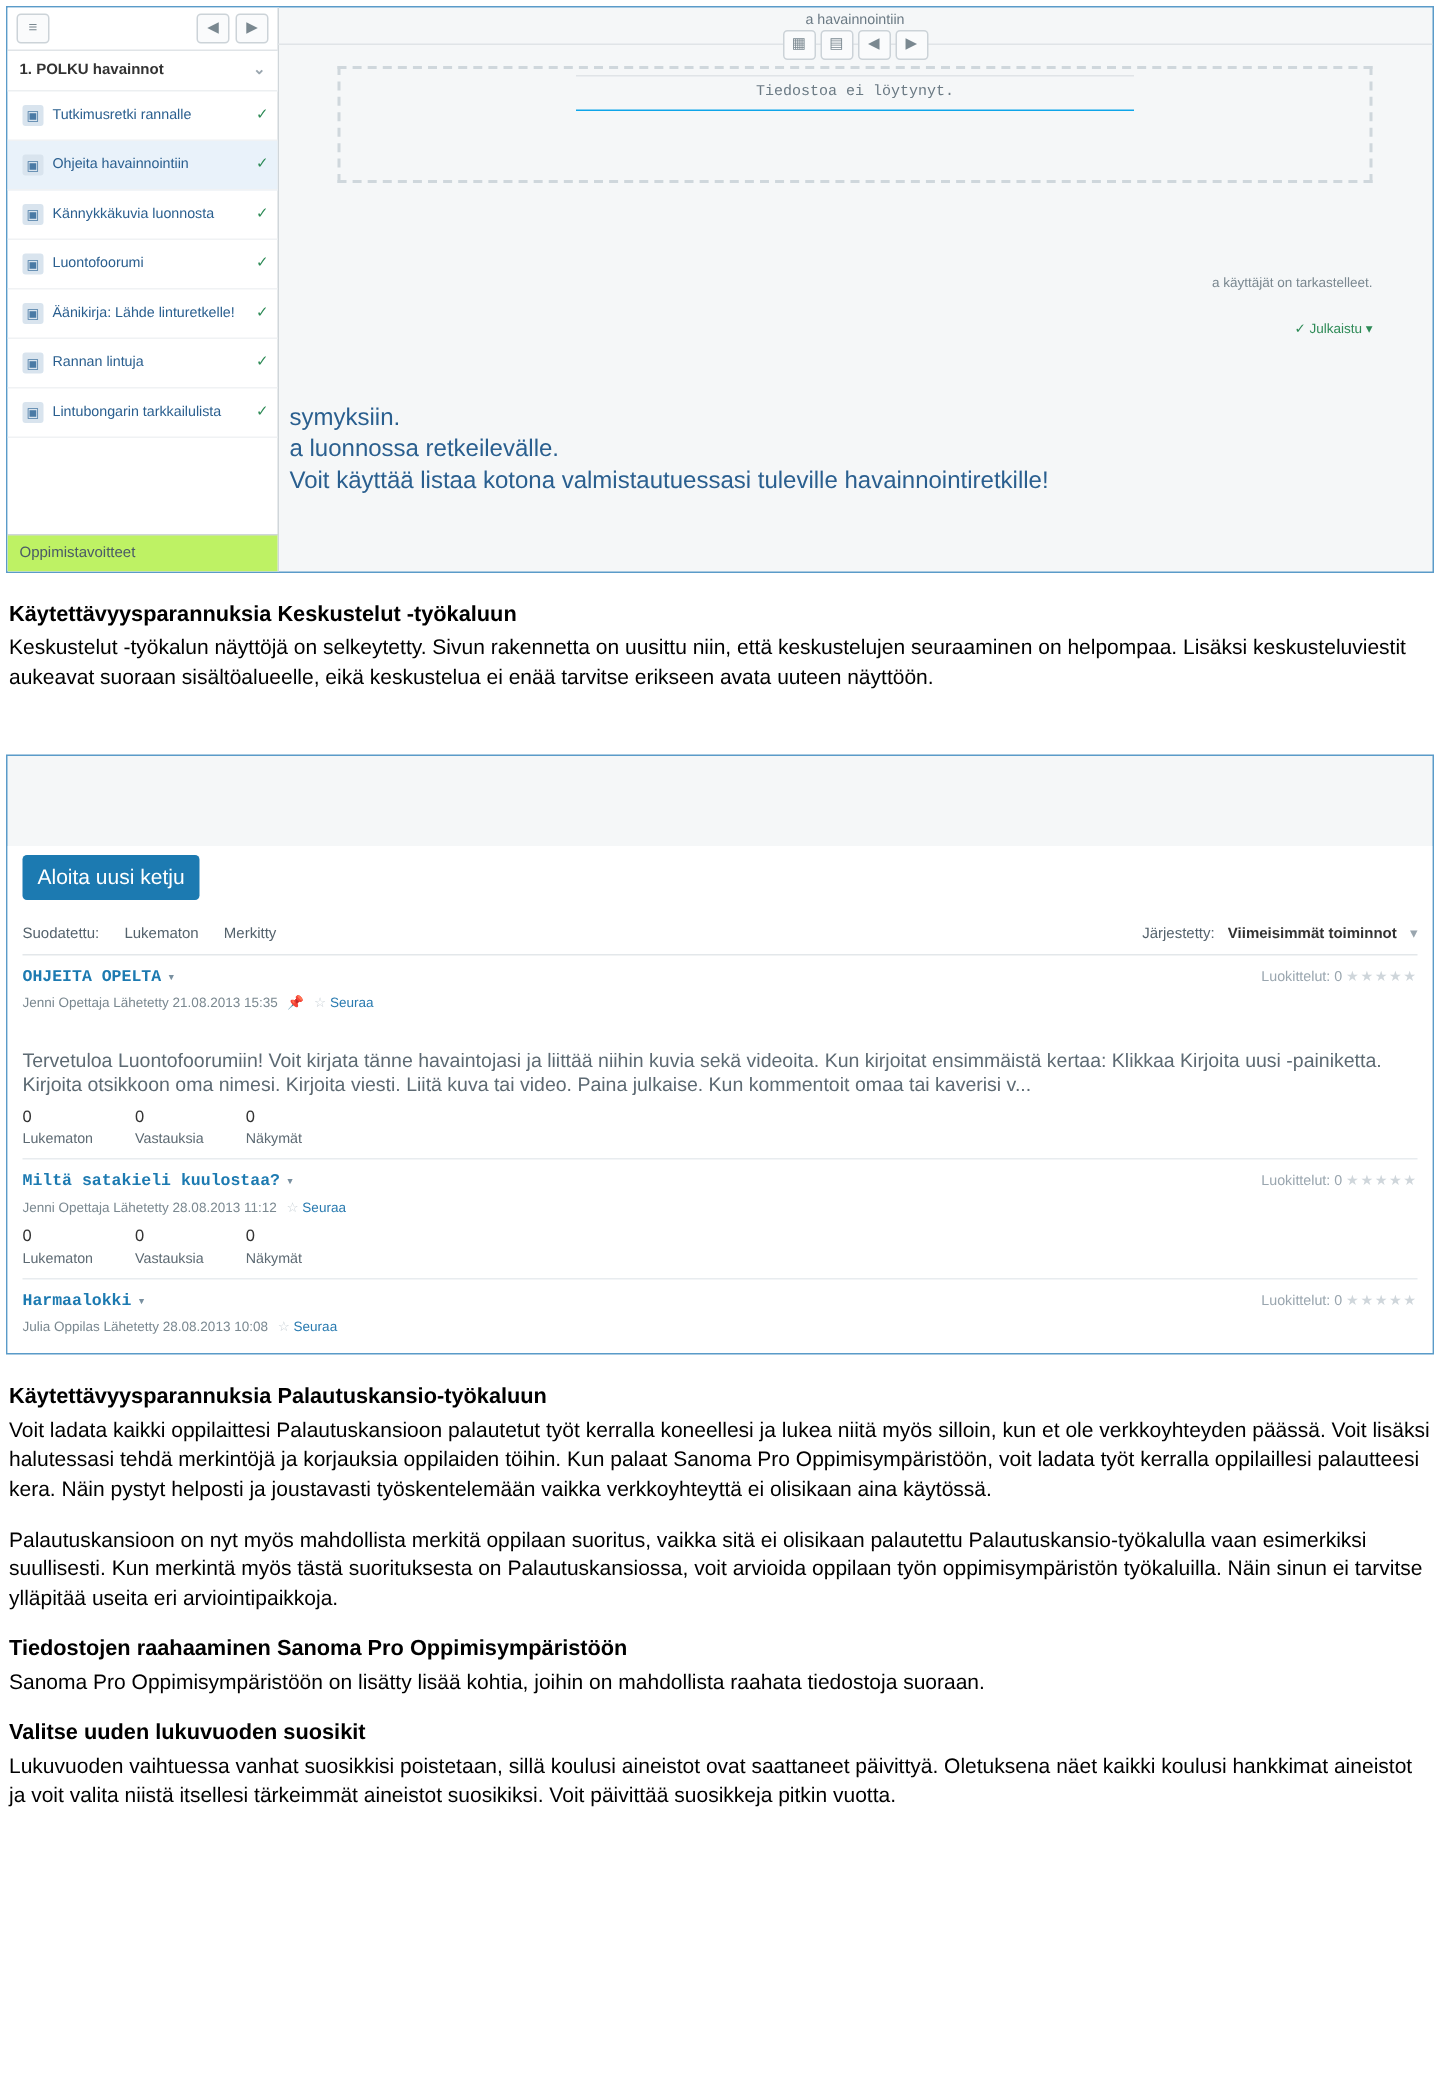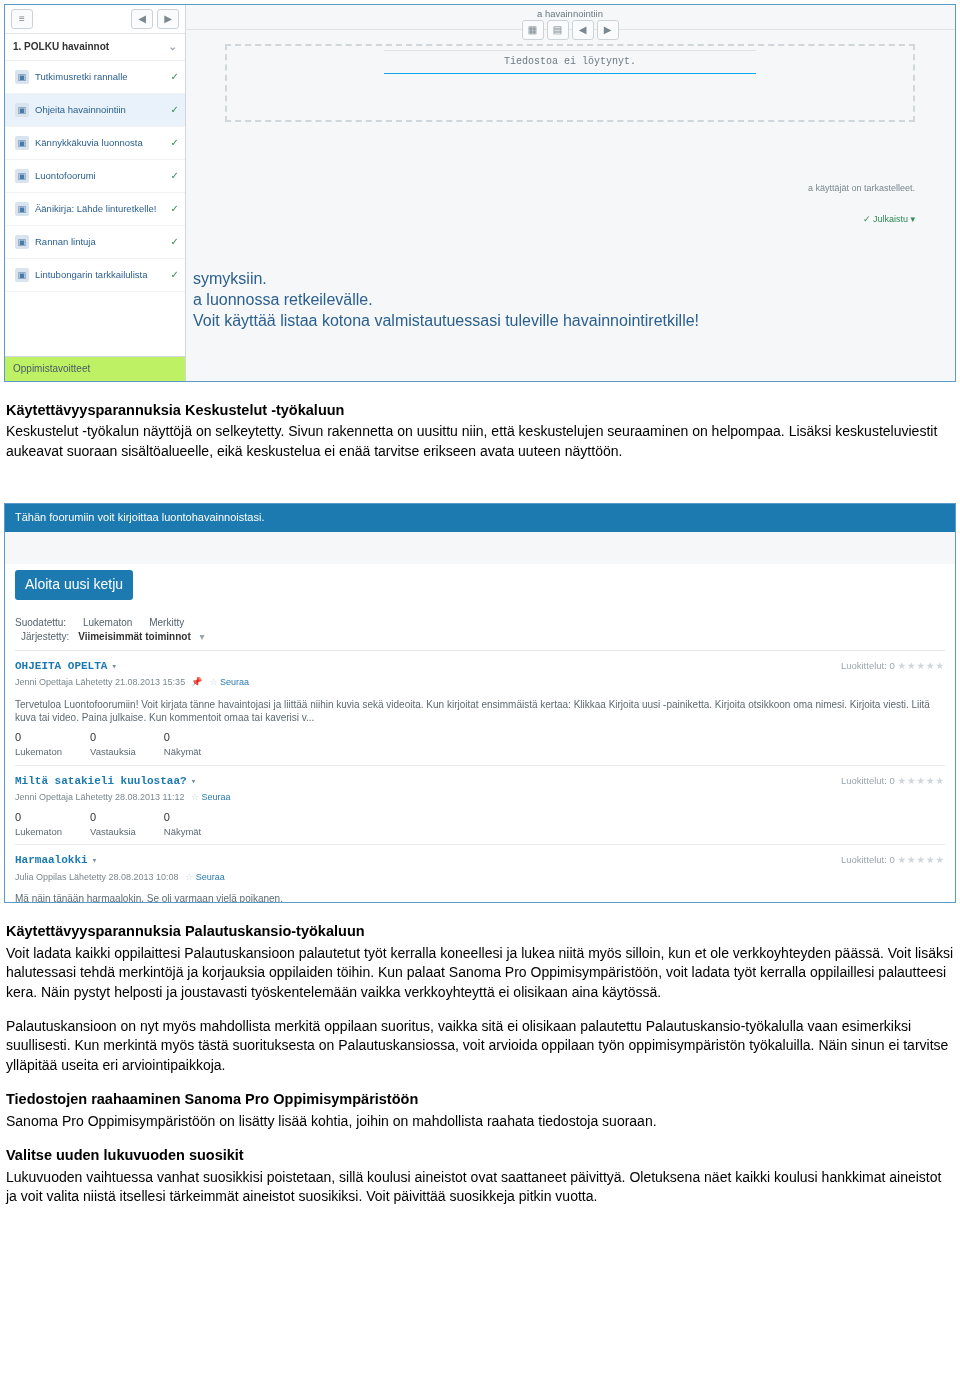--- a/index.html
+++ b/index.html
@@ -103,34 +103,34 @@
     background: #1c7ab1; color: #fff; font-size: 11px;
     padding: 6px 10px; height: 16px;
   }
   .s2-body { background: #fff; position: absolute; left: 0; right: 0; top: 60px; bottom: 0; padding: 6px 10px; }
   .s2-newbtn {
     display: inline-block; background: #1c7ab1; color: #fff;
     font-size: 14px; padding: 5px 10px; border-radius: 3px;
   }
   .s2-filterrow {
     margin-top: 10px; padding: 6px 0; border-bottom: 1px solid #e3e7ea;
-    display: flex; justify-content: space-between; font-size: 10px; color: #55636d; flex-direction: column;
+    display: flex; justify-content: space-between; font-size: 10px; color: #55636d;
   }
   .s2-filterrow .l span { margin-right: 14px; }
   .s2-filterrow .r span { margin-left: 6px; }
   .s2-thread { border-bottom: 1px solid #e8ecef; padding: 8px 0 6px 0; }
   .s2-th-head { display: flex; justify-content: space-between; align-items: flex-start; }
   .s2-th-title { font-size: 11px; font-weight: bold; color: #1c7ab1; font-family: Liberation Mono, monospace; }
   .s2-th-title .dd { font-size: 9px; color: #7990a0; margin-left: 4px; }
   .s2-th-meta { font-size: 9px; color: #7a8890; margin-top: 2px; }
   .s2-th-meta .pin { color: #2a7bb0; margin: 0 4px; }
   .s2-th-meta .follow { color: #2a7bb0; }
   .s2-th-rate { font-size: 9.5px; color: #9aa6af; }
   .s2-th-rate .stars { color: #cfd6db; letter-spacing: 1px; }
-  .s2-th-body { font-size: 10px; color: #5d6a73; margin-top: 10px; line-height: 1.25; }
+  .s2-th-body { font-size: 13px; color: #5d6a73; margin-top: 24px; line-height: 1.25; }
   .s2-stats { display: flex; gap: 28px; margin-top: 6px; font-size: 9.5px; }
   .s2-stat { color: #5d6a73; }
   .s2-stat .n { display: block; font-size: 11px; color: #333; }
   .s2-attach {
     display: inline-flex; align-items: center; gap: 6px;
     border: 1px solid #dfe5e9; background: #f6f8fa; padding: 2px 6px;
     font-size: 9.5px; color: #2a7bb0; border-radius: 2px; margin-top: 4px;
   }
   .s2-attach .sz { color: #7a8890; }
 
@@ -211,21 +211,20 @@
     </div>
   </div>
 </div>
 
 <div class="doc">
   <h3>Käytettävyysparannuksia Keskustelut -työkaluun</h3>
   <p>Keskustelut -työkalun näyttöjä on selkeytetty. Sivun rakennetta on uusittu niin, että keskustelujen seuraaminen on helpompaa. Lisäksi keskusteluviestit aukeavat suoraan sisältöalueelle, eikä keskustelua ei enää tarvitse erikseen avata uuteen näyttöön.</p>
 </div>
 
 <div class="img-box shot2">
-  <div class="s2-topbar">Tähän foorumiin voit kirjoittaa luontohavainnoistasi.</div>
   <div class="s2-body">
     <span class="s2-newbtn">Aloita uusi ketju</span>
     <div class="s2-filterrow">
       <div class="l">
         <span>Suodatettu:</span>
         <span>Lukematon</span>
         <span>Merkitty</span>
       </div>
       <div class="r">
         <span>Järjestetty:</span>

